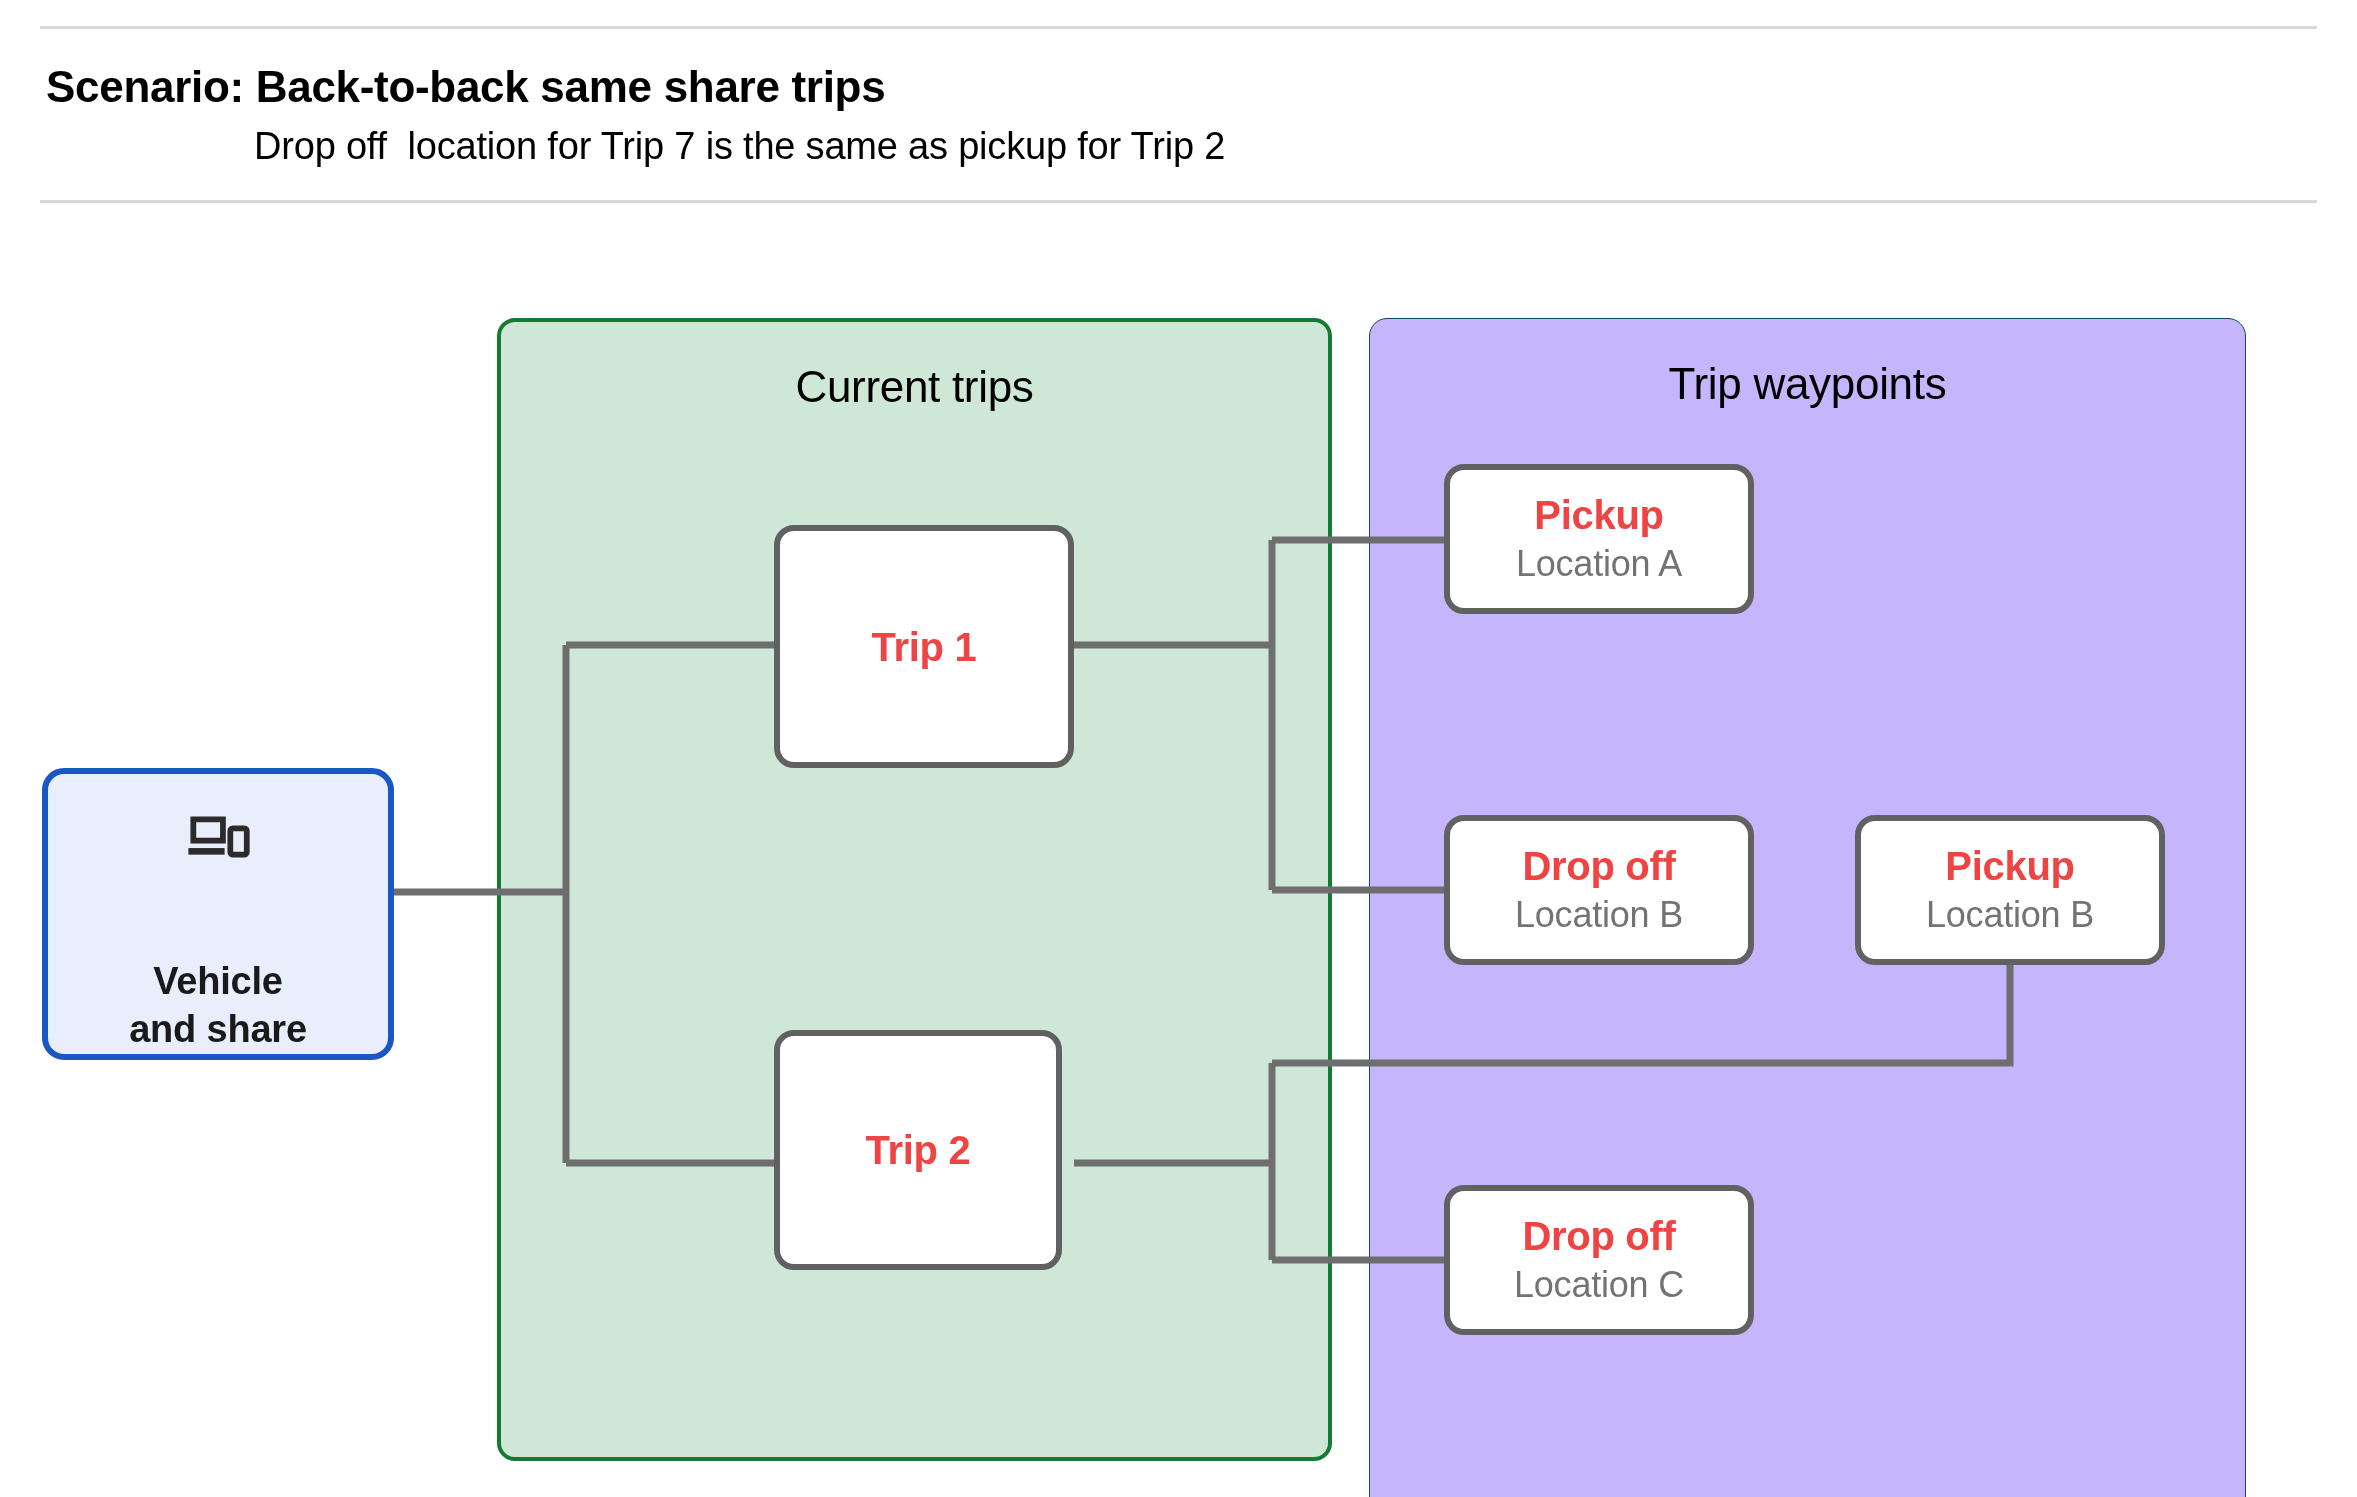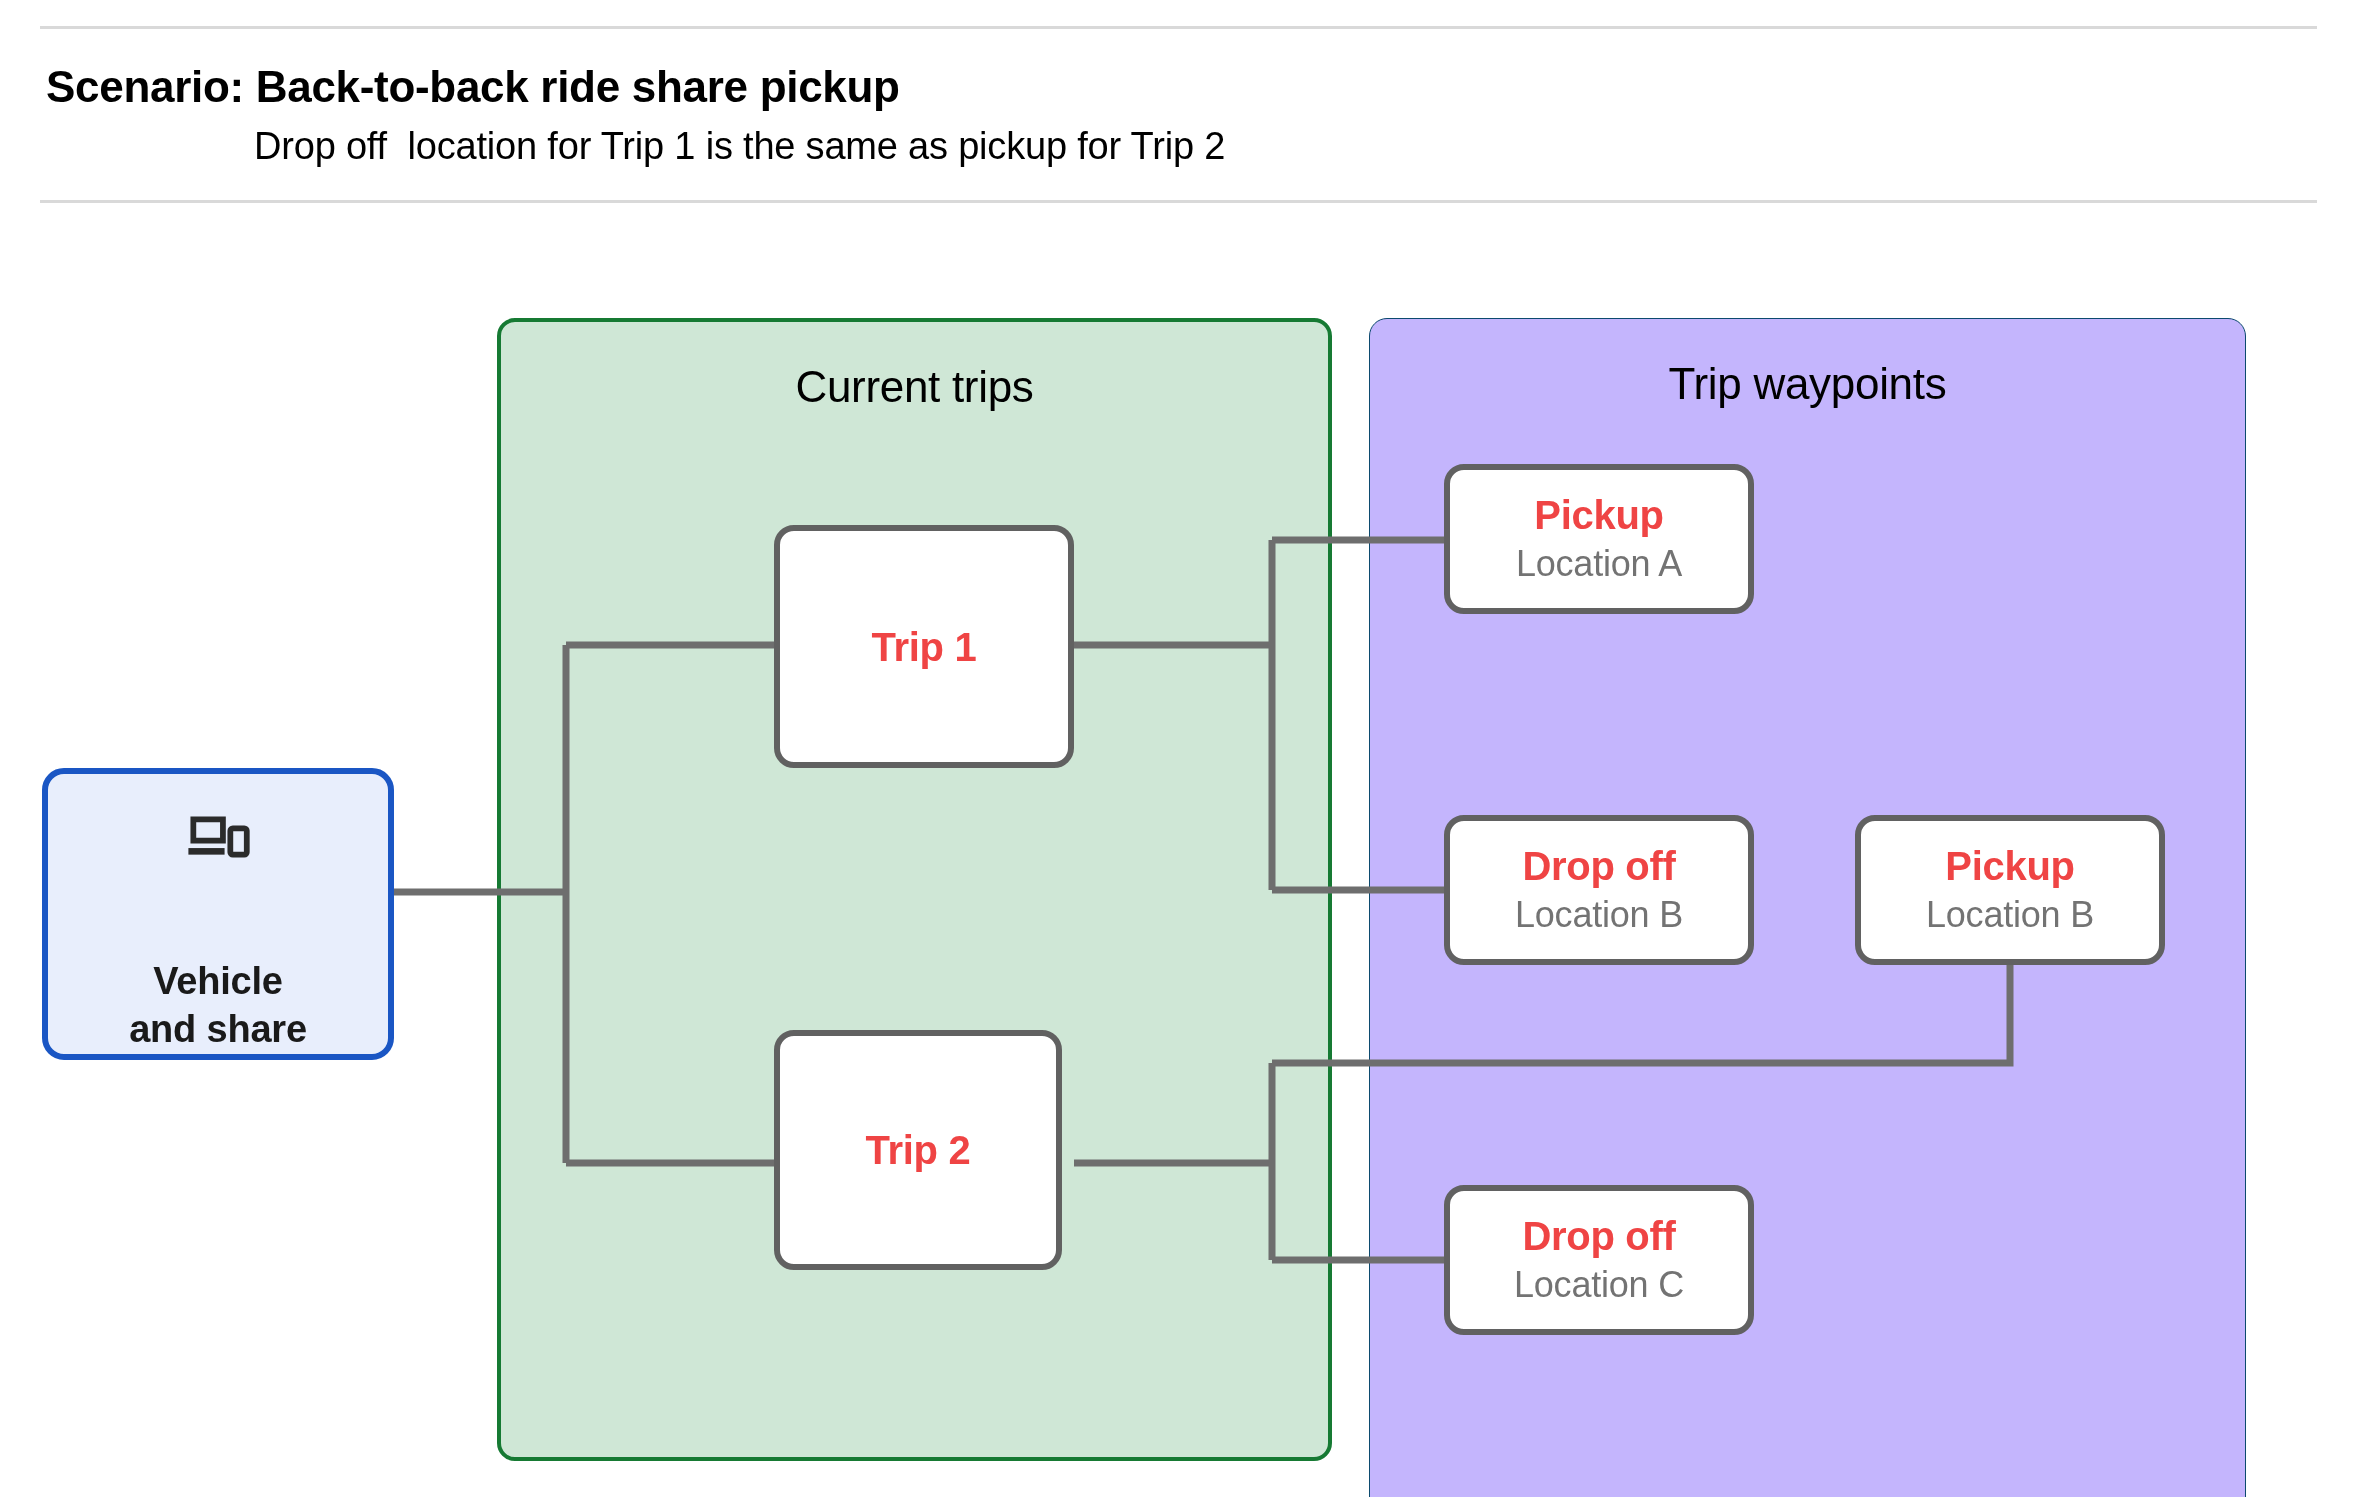--- a/index.html
+++ b/index.html
@@ -161,22 +161,22 @@
     line-height: 1.28;
     letter-spacing: -0.2px;
   }
 </style>
 </head>
 <body>
 
 <div id="page">
 
   <div class="rule top"></div>
-  <div id="title">Scenario: Back-to-back ride share pickup</div>
-  <div id="subtitle">Drop off  location for Trip 1 is the same as pickup for Trip 2</div>
+  <div id="title">Scenario: Back-to-back same share trips</div>
+  <div id="subtitle">Drop off  location for Trip 7 is the same as pickup for Trip 2</div>
   <div class="rule bottom"></div>
 
   <div class="panel" id="panel-trips">
     <div class="panel-title">Current trips</div>
   </div>
 
   <div class="panel" id="panel-waypoints">
     <div class="panel-title">Trip waypoints</div>
   </div>
 

